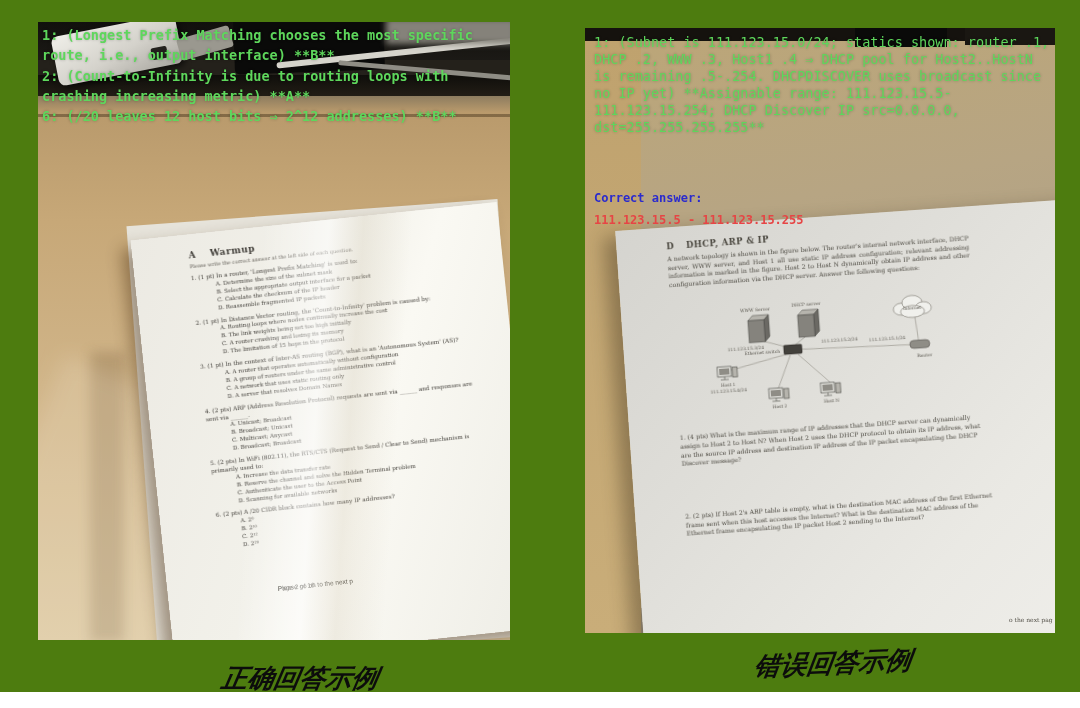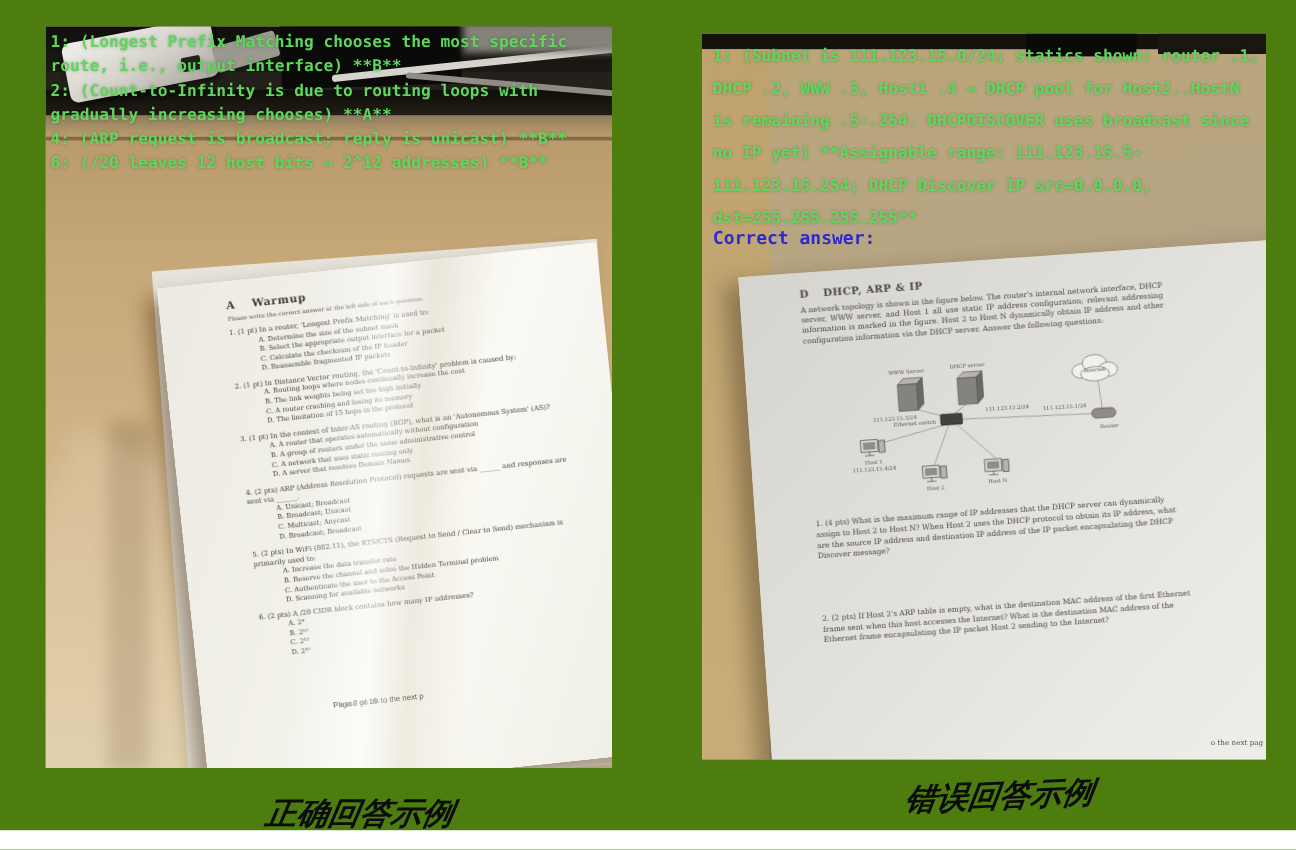--- a/index.html
+++ b/index.html
@@ -66,23 +66,23 @@
   .pr-intro{font-size:6.2px;line-height:1.38;width:302px;margin-top:4px;text-align:justify;}
   .diagram{display:block;margin:5px 0 0 14px;}
   .dlab{font-size:4.4px;fill:#57544c;font-family:"DejaVu Serif",serif;}
   .pr-q{font-size:6.2px;line-height:1.4;width:312px;}
   .pr-q1{margin-top:8px;}
   .pr-q2{margin-top:44px;}
   .pr-footer{left:424px;top:588px;font-size:6px;color:#55524a;white-space:nowrap;
     font-family:"DejaVu Serif",serif;}
   
   .overlay-green-r{left:9px;top:6px;width:460px;font-family:"DejaVu Sans Mono","Liberation Mono",monospace;
-    font-weight:bold;font-size:13.5px;line-height:27px;color:#5ed75c;text-shadow:0 0 3px rgba(0,0,0,.28);}
+    font-weight:normal;font-size:13.5px;line-height:17px;color:#5ed75c;text-shadow:0 0 3px rgba(0,0,0,.28);}
   .overlay-ans{left:9px;top:160px;width:460px;font-family:"DejaVu Sans Mono","Liberation Mono",monospace;
-    font-weight:bold;font-size:15px;line-height:21.5px;}
+    font-weight:bold;font-size:12px;line-height:21.5px;}
   .overlay-ans div{position:static;}
   .ans-head{color:#2b2bcd;}
   .ans-range{color:#e64545;}
   .ans-ip{color:#2b2bcd;}
   
   .caption{position:absolute;font-weight:900;font-size:26px;color:#0c0c0c;white-space:nowrap;
     font-family:"Liberation Sans",sans-serif;font-style:italic;}
   .caption-left{left:300px;top:661px;transform:translateX(-50%) skewX(-10deg);}
   .caption-right{left:833px;top:646px;transform:translateX(-50%) skewX(-10deg) rotate(-2.5deg);}
 </style>
@@ -160,22 +160,21 @@
       </div>
       <div class="p-footer">
         <span>Page 2 of 16</span>
           <span>Please go on to the next p</span>
       </div>
       <div class="fold"></div>
     </div>
 
     <div class="overlay-green">
       <div>1: (Longest Prefix Matching chooses the most specific route, i.e., output interface) **B**</div>
-      <div>2: (Count-to-Infinity is due to routing loops with gradually increasing chooses) **A**</div>
-      <div>4: (ARP request is broadcast; reply is unicast) **B**</div>
+      <div>2: (Count-to-Infinity is due to routing loops with crashing increasing metric) **A**</div>
       <div>6: (/20 leaves 12 host bits ⇒ 2^12 addresses) **B**</div>
     </div>
   </figure>
 
   <figure class="photo photo-right" style="margin:0">
     <div class="pr-band"></div>
     <div class="pr-band2"></div>
     <div class="pr-band3"></div>
     <div class="pr-tan"></div>
 
@@ -260,18 +259,19 @@
         <div class="pr-q pr-q1">1. (4 pts) What is the maximum range of IP addresses that the DHCP server can dynamically assign to Host 2 to Host N? When Host 2 uses the DHCP protocol to obtain its IP address, what are the source IP address and destination IP address of the IP packet encapsulating the DHCP Discover message?</div>
         <div class="pr-q pr-q2">2. (2 pts) If Host 2's ARP table is empty, what is the destination MAC address of the first Ethernet frame sent when this host accesses the Internet? What is the destination MAC address of the Ethernet frame encapsulating the IP packet Host 2 sending to the Internet?</div>
       </div>
     </div>
 
     <div class="pr-footer">o the next pag</div>
 
     <div class="overlay-green-r">1: (Subnet is 111.123.15.0/24; statics shown: router .1, DHCP .2, WWW .3, Host1 .4 ⇒ DHCP pool for Host2..HostN is remaining .5-.254. DHCPDISCOVER uses broadcast since no IP yet) **Assignable range: 111.123.15.5-111.123.15.254; DHCP Discover IP src=0.0.0.0, dst=255.255.255.255**</div>
     <div class="overlay-ans">
       <div class="ans-head">Correct answer:</div>
+      <div class="ans-range">111.123.15.5 - 111.123.15.255</div>
     </div>
   </figure>
 
   <div class="caption caption-left">正确回答示例</div>
   <div class="caption caption-right">错误回答示例</div>
 </div>
 
 </body></html>

